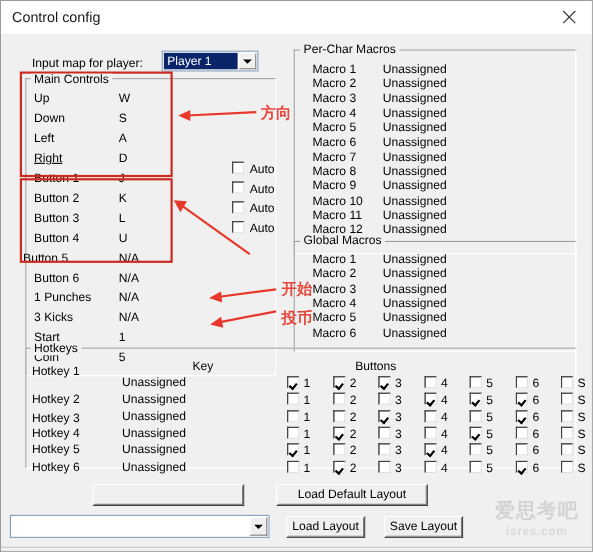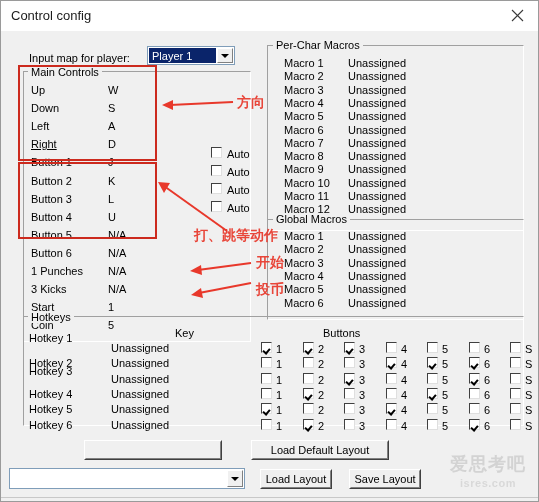--- a/index.html
+++ b/index.html
@@ -92,21 +92,21 @@
         <div class="lbl" style="left:30px;top:107px;text-decoration:underline;">Right</div>
         <div class="lbl" style="left:107px;top:107px;">D</div>
         <div class="lbl" style="left:30px;top:125px;">Button 1</div>
         <div class="lbl" style="left:107px;top:125px;">J</div>
         <div class="lbl" style="left:30px;top:144px;">Button 2</div>
         <div class="lbl" style="left:107px;top:144px;">K</div>
         <div class="lbl" style="left:30px;top:162px;">Button 3</div>
         <div class="lbl" style="left:107px;top:162px;">L</div>
         <div class="lbl" style="left:30px;top:180px;">Button 4</div>
         <div class="lbl" style="left:107px;top:180px;">U</div>
-        <div class="lbl" style="left:30px;top:198px;">Button 5</div>
+        <div class="lbl" style="left:20px;top:198px;">Button 5</div>
         <div class="lbl" style="left:107px;top:198px;">N/A</div>
         <div class="lbl" style="left:30px;top:216px;">Button 6</div>
         <div class="lbl" style="left:107px;top:216px;">N/A</div>
         <div class="lbl" style="left:30px;top:234px;">1 Punches</div>
         <div class="lbl" style="left:107px;top:234px;">N/A</div>
         <div class="lbl" style="left:30px;top:252px;">3 Kicks</div>
         <div class="lbl" style="left:107px;top:252px;">N/A</div>
         <div class="lbl" style="left:30px;top:270px;">Start</div>
         <div class="lbl" style="left:107px;top:270px;">1</div>
         <div class="lbl" style="left:30px;top:288px;">Coin</div>
@@ -242,21 +242,21 @@
         </div>
         <div class="lbl" style="left:441px;top:327px;">5</div>
         <div class="cb on" style="left:468px;top:326px;">
           <i></i>
         </div>
         <div class="lbl" style="left:483px;top:327px;">6</div>
         <div class="cb" style="left:509px;top:326px;">
           <i></i>
         </div>
         <div class="lbl" style="left:524px;top:327px;">S</div>
-        <div class="lbl" style="left:28px;top:334px;text-align:right;">Hotkey 3</div>
+        <div class="lbl" style="left:28px;top:344px;text-align:right;">Hotkey 3</div>
         <div class="lbl" style="left:110px;top:342px;">Unassigned</div>
         <div class="cb" style="left:260px;top:342px;">
           <i></i>
         </div>
         <div class="lbl" style="left:275px;top:343px;">1</div>
         <div class="cb" style="left:302px;top:342px;">
           <i></i>
         </div>
         <div class="lbl" style="left:317px;top:343px;">2</div>
         <div class="cb on" style="left:343px;top:342px;">
@@ -415,19 +415,18 @@
         <polygon points="157,151 169,152 163,162" fill="#e8382b"></polygon>
 
         <line x1="250" y1="232" x2="197" y2="239" stroke="#e8382b" stroke-width="2"></line>
         <polygon points="189,240 200,234 201,244" fill="#e8382b"></polygon>
 
         <line x1="250" y1="252" x2="198" y2="262" stroke="#e8382b" stroke-width="2"></line>
         <polygon points="190,264 200,257 202,267" fill="#e8382b"></polygon>
       </svg>
 
       <div class="anno-text" style="left:236px;top:63px;">方向</div>
-      <div class="anno-text" style="left:193px;top:196px;">打、跳等动作</div>
       <div class="anno-text" style="left:255px;top:223px;">开始</div>
       <div class="anno-text" style="left:255px;top:250px;">投币</div>
     </div>
 
   </div>
 </div>
 
 </body></html>

